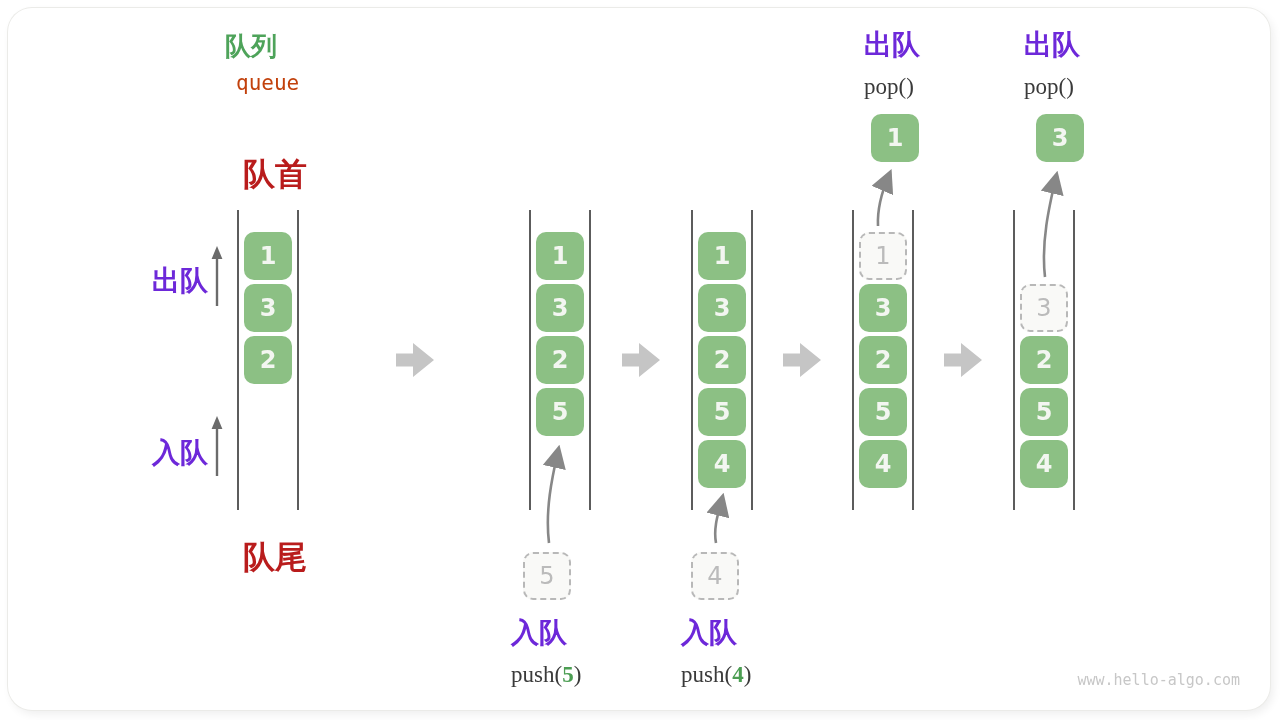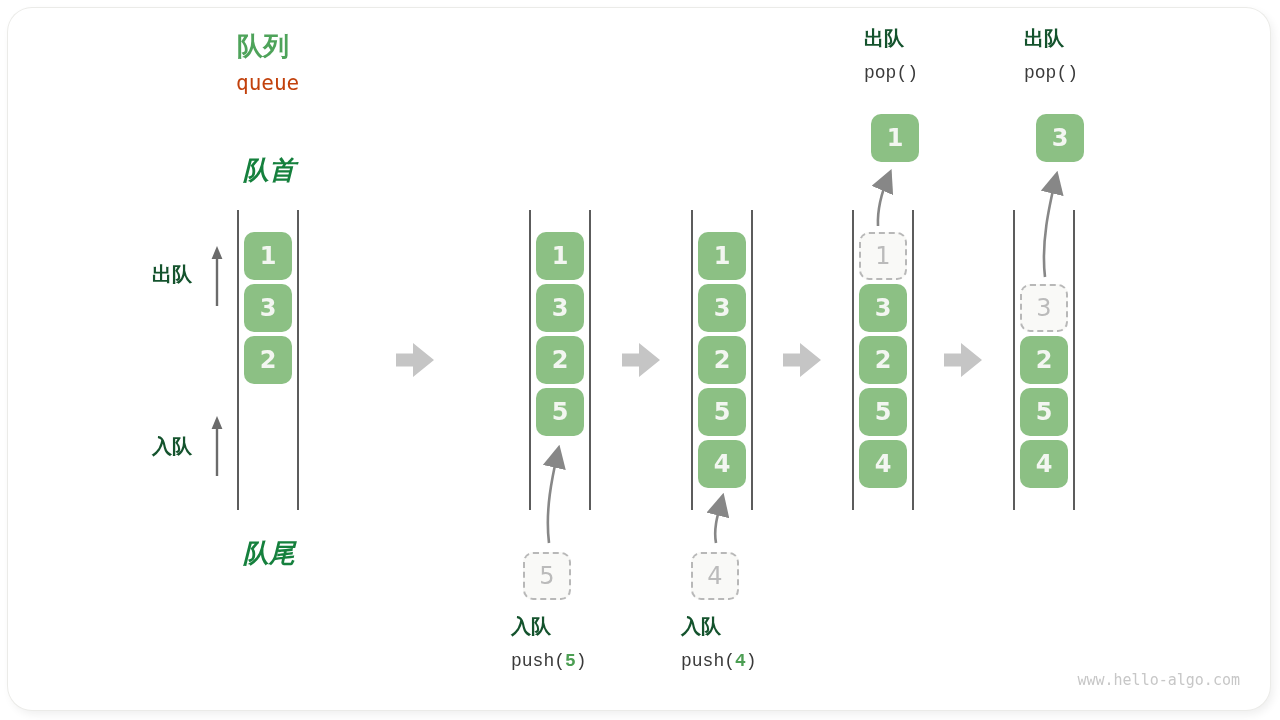--- a/index.html
+++ b/index.html
@@ -1,25 +1,25 @@
 <!DOCTYPE html>
 <html><head>
 <meta charset="utf-8">
 <style>
   html,body{margin:0;padding:0;background:#ffffff;}
   .canvas{position:relative;width:1280px;height:720px;background:#ffffff;overflow:hidden;
           font-family:"Liberation Sans",sans-serif;}
   .card{position:absolute;left:8px;top:8px;width:1262px;height:702px;background:#ffffff;
         border-radius:24px;box-shadow:0 0 0 1px #ebebe8, 3px 4px 10px rgba(0,0,0,0.07);}
   .abs{position:absolute;}
-  .zh{font-weight:bold;color:#14532d;font-size:20px;line-height:1.2;white-space:nowrap;font-family:Liberation Mono, monospace;}
-  .zh-big{font-weight:bold;color:#15803d;font-size:26px;line-height:1.2;white-space:nowrap;font-style:italic;}
+  .zh{font-weight:bold;color:#6d28d9;font-size:28px;line-height:1.2;white-space:nowrap;}
+  .zh-big{font-weight:bold;color:#b91c1c;font-size:32px;line-height:1.2;white-space:nowrap;}
   .title-zh{font-weight:bold;color:#4EA35A;font-size:26px;line-height:1.2;}
-  .mono{font-family:Liberation Mono, monospace;color:#3a3a3a;
-        font-size:18px;line-height:1.2;white-space:nowrap;}
+  .mono{font-family:Liberation Serif, serif;color:#3a3a3a;
+        font-size:23px;line-height:1.2;white-space:nowrap;}
   .mono-sm{font-family:"DejaVu Sans Mono","Liberation Mono",monospace;color:#c2410c;
         font-size:21px;line-height:1.2;}
   .code-green{color:#4C9E53;font-weight:bold;}
   .cell{position:absolute;width:48px;height:48px;border-radius:10px;background:#8CC084;
         color:#F3F6F1;font-family:"DejaVu Sans","Liberation Sans",sans-serif;font-weight:bold;
         font-size:24px;display:flex;align-items:center;justify-content:center;}
   .ghost{position:absolute;width:44px;height:44px;border-radius:10px;background:#f9f9f7;
         border:2px dashed #b8b8b8;color:#bbbbbb;font-family:"DejaVu Sans","Liberation Sans",sans-serif;
         font-size:24px;font-weight:400;display:flex;align-items:center;justify-content:center;}
   .vline{position:absolute;width:2px;height:300px;top:210px;background:#5c5c5c;}
@@ -28,21 +28,21 @@
   .watermark{position:absolute;right:40px;top:671px;font-family:"DejaVu Sans Mono","Liberation Mono",monospace;
         font-size:15px;color:#c7c7c7;}
   svg{display:block;}
 </style>
 </head>
 <body>
 
 <div class="canvas">
   <div class="card"></div>
 
-  <div class="abs title-zh" style="left:237px;top:31px;text-align:right;">队列</div>
+  <div class="abs title-zh" style="left:225px;top:31px;text-align:right;">队列</div>
   <div class="abs mono-sm" style="left:236px;top:71px;">queue</div>
 
   <div class="abs zh-big" style="left:243px;top:155px;">队首</div>
   <div class="abs zh-big" style="left:243px;top:538px;">队尾</div>
 
   <div class="abs zh" style="left:152px;top:264px;">出队</div>
   <svg class="abs" style="left:209px;top:246px;" width="16" height="62" viewBox="0 0 16 62">
     <line x1="8" y1="60" x2="8" y2="10" stroke="#6b6b6b" stroke-width="2.4"></line>
     <polygon points="8,0 2.6,13 13.4,13" fill="#6b6b6b"></polygon>
   </svg>

